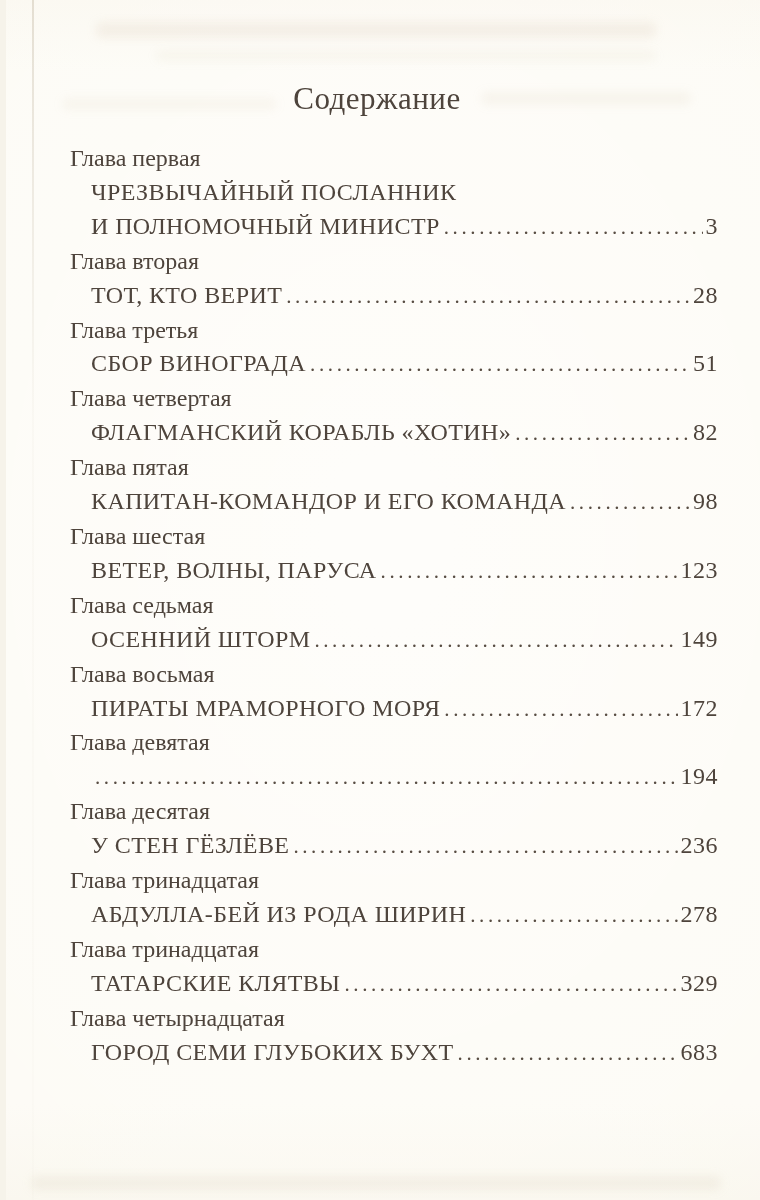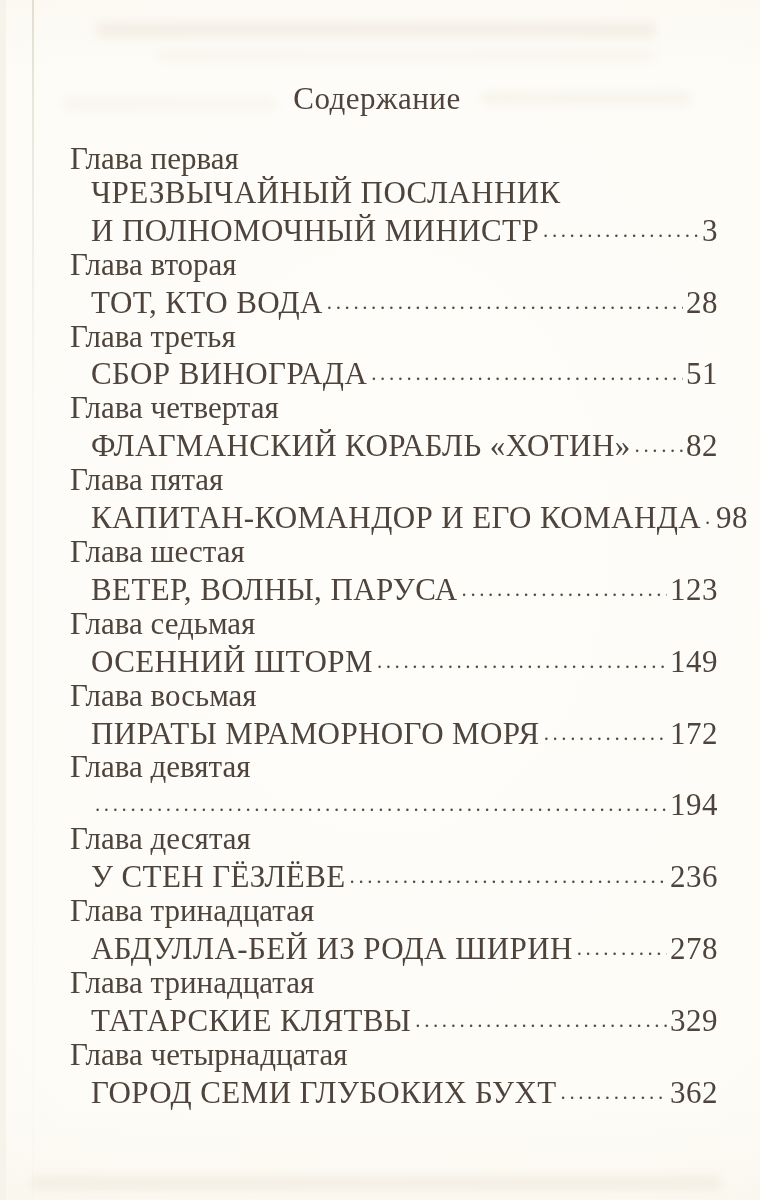--- a/index.html
+++ b/index.html
@@ -53,30 +53,30 @@
     padding-right: 34px; 
     font-size: 31px;
     font-weight: normal;
     line-height: 38px;
     text-align: center;
     letter-spacing: 0.5px;
     color: var(--text-color, #4e443c);
   }
   .entries {
     margin-top: 24px;
-    font-size: 31px;
+    font-size: 24px;
   }
   .entry { margin: 0; }
   .chapter {
     line-height: 33.9px;
     white-space: nowrap;
   }
   .title-line {
     display: flex;
-    align-items: flex-end;
+    align-items: flex-start;
     padding-left: 21px;
     line-height: 33.9px;
     letter-spacing: 0.4px;
   }
   .title-text { white-space: nowrap; flex: 0 0 auto; }
   .leader {
     flex: 1 1 0;
     min-width: 8px;
     overflow: hidden;
     white-space: nowrap;
@@ -120,21 +120,21 @@
               <span class="leader"></span>
               <span class="page-num">3</span>
             </div>
           </div>
   </section>
 
   <section class="entry">
     <div class="chapter">Глава вторая</div>
     <div>
             <div class="title-line">
-              <span class="title-text">ТОТ, КТО ВОДА</span>
+              <span class="title-text">ТОТ, КТО ВЕРИТ</span>
               <span class="leader"></span>
               <span class="page-num">28</span>
             </div>
           </div>
   </section>
 
   <section class="entry">
     <div class="chapter">Глава третья</div>
     <div>
             <div class="title-line">
@@ -243,19 +243,19 @@
             </div>
           </div>
   </section>
 
   <section class="entry">
     <div class="chapter">Глава четырнадцатая</div>
     <div>
             <div class="title-line">
               <span class="title-text">ГОРОД СЕМИ ГЛУБОКИХ БУХТ</span>
               <span class="leader"></span>
-              <span class="page-num">362</span>
+              <span class="page-num">683</span>
             </div>
           </div>
   </section>
 </div>
   </main>
 </div>
 
 </body></html>

